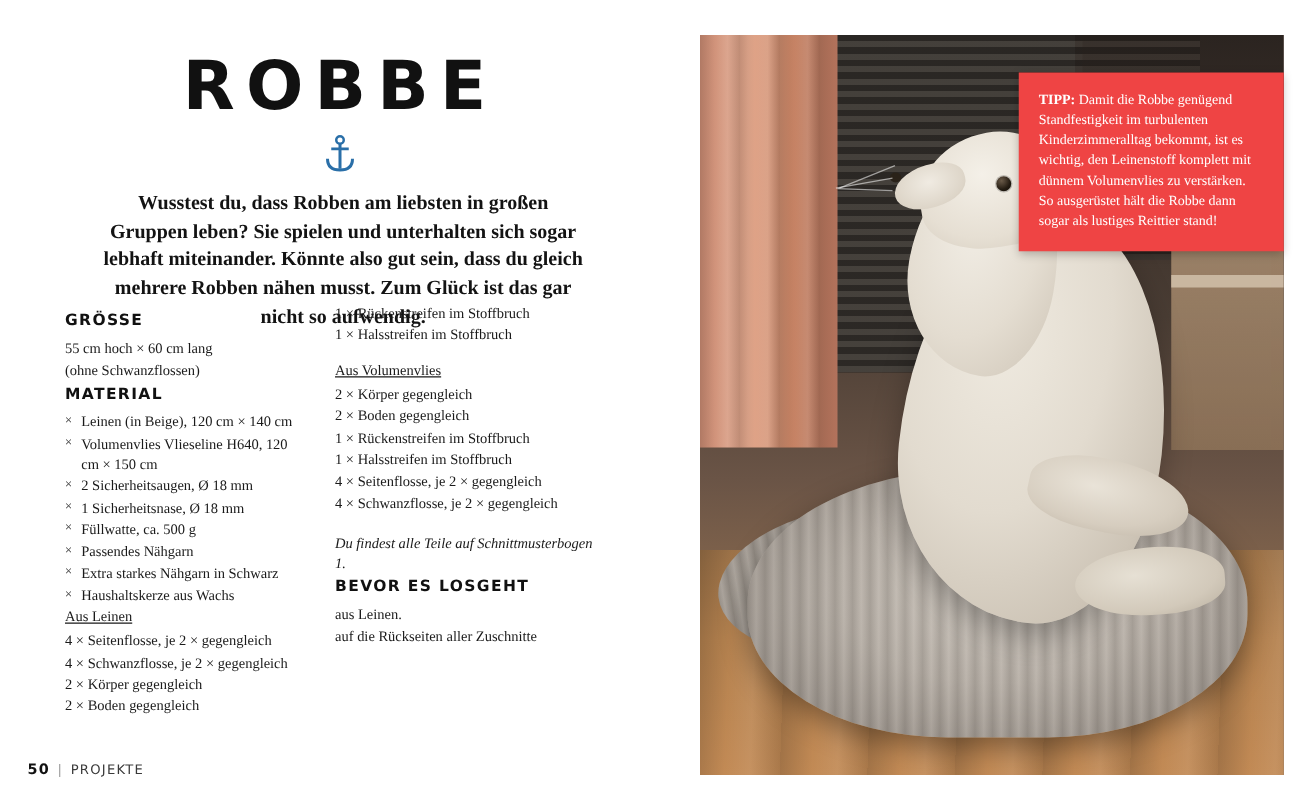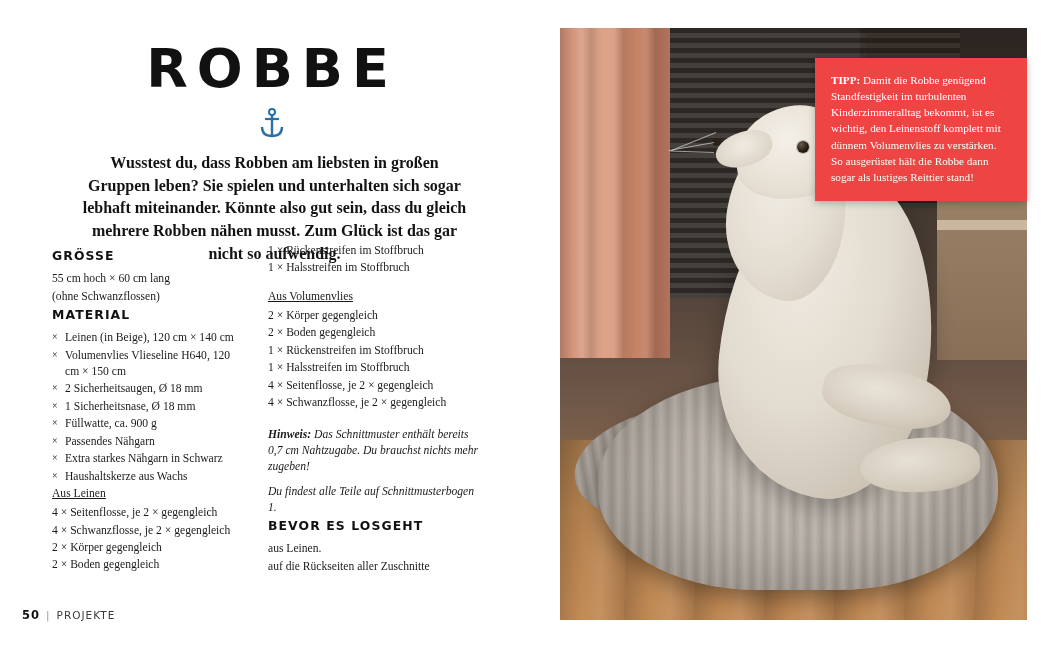--- a/index.html
+++ b/index.html
@@ -404,21 +404,21 @@
         <p>55 cm hoch × 60 cm lang</p>
         <p>(ohne Schwanzflossen)</p>
       </div>
 
       <h3 class="sec spaced">MATERIAL</h3>
       <ul class="list">
         <li><span class="bul">×</span><span>Leinen (in Beige), 120 cm × 140 cm</span></li>
         <li><span class="bul">×</span><span>Volumenvlies Vlieseline H640, 120 cm × 150 cm</span></li>
         <li><span class="bul">×</span><span>2 Sicherheitsaugen, Ø 18 mm</span></li>
         <li><span class="bul">×</span><span>1 Sicherheitsnase, Ø 18 mm</span></li>
-        <li><span class="bul">×</span><span>Füllwatte, ca. 900 g</span></li>
+        <li><span class="bul">×</span><span>Füllwatte, ca. 500 g</span></li>
         <li><span class="bul">×</span><span>Passendes Nähgarn</span></li>
         <li><span class="bul">×</span><span>Extra starkes Nähgarn in Schwarz</span></li>
         <li><span class="bul">×</span><span>Haushaltskerze aus Wachs</span></li>
       </ul>
 
       <div class="sub">Aus Leinen</div>
       <div class="lines">
         <p>4 × Seitenflosse, je 2 × gegengleich</p>
         <p>4 × Schwanzflosse, je 2 × gegengleich</p>
         <p>2 × Körper gegengleich</p>
@@ -438,21 +438,20 @@
       <div class="lines">
         <p>2 × Körper gegengleich</p>
         <p>2 × Boden gegengleich</p>
         <p>1 × Rückenstreifen im Stoffbruch</p>
         <p>1 × Halsstreifen im Stoffbruch</p>
         <p>4 × Seitenflosse, je 2 × gegengleich</p>
         <p>4 × Schwanzflosse, je 2 × gegengleich</p>
       </div>
 
       <div class="hinweis">
-        <p><span class="lead">Hinweis:</span><span> Das Schnittmuster enthält bereits 0,7 cm Nahtzugabe. Du brauchst nichts mehr zugeben!</span></p>
         <p class="b2">Du findest alle Teile auf Schnittmusterbogen 1.</p>
       </div>
 
       <h3 class="sec spaced">BEVOR ES LOSGEHT</h3>
       <div class="lines">
         <p>aus Leinen.</p>
         <p>auf die Rückseiten aller Zuschnitte</p>
       </div>
     </div>
 

